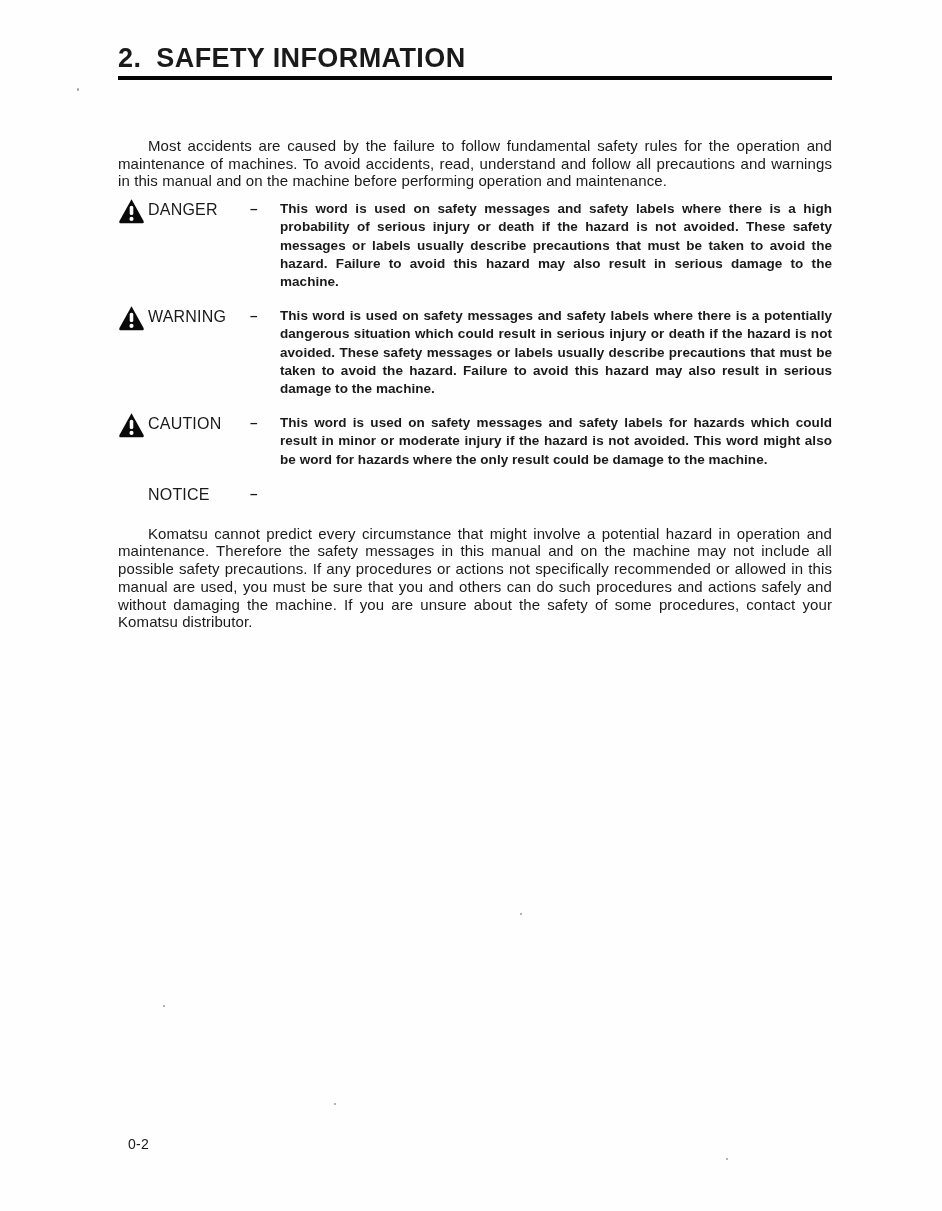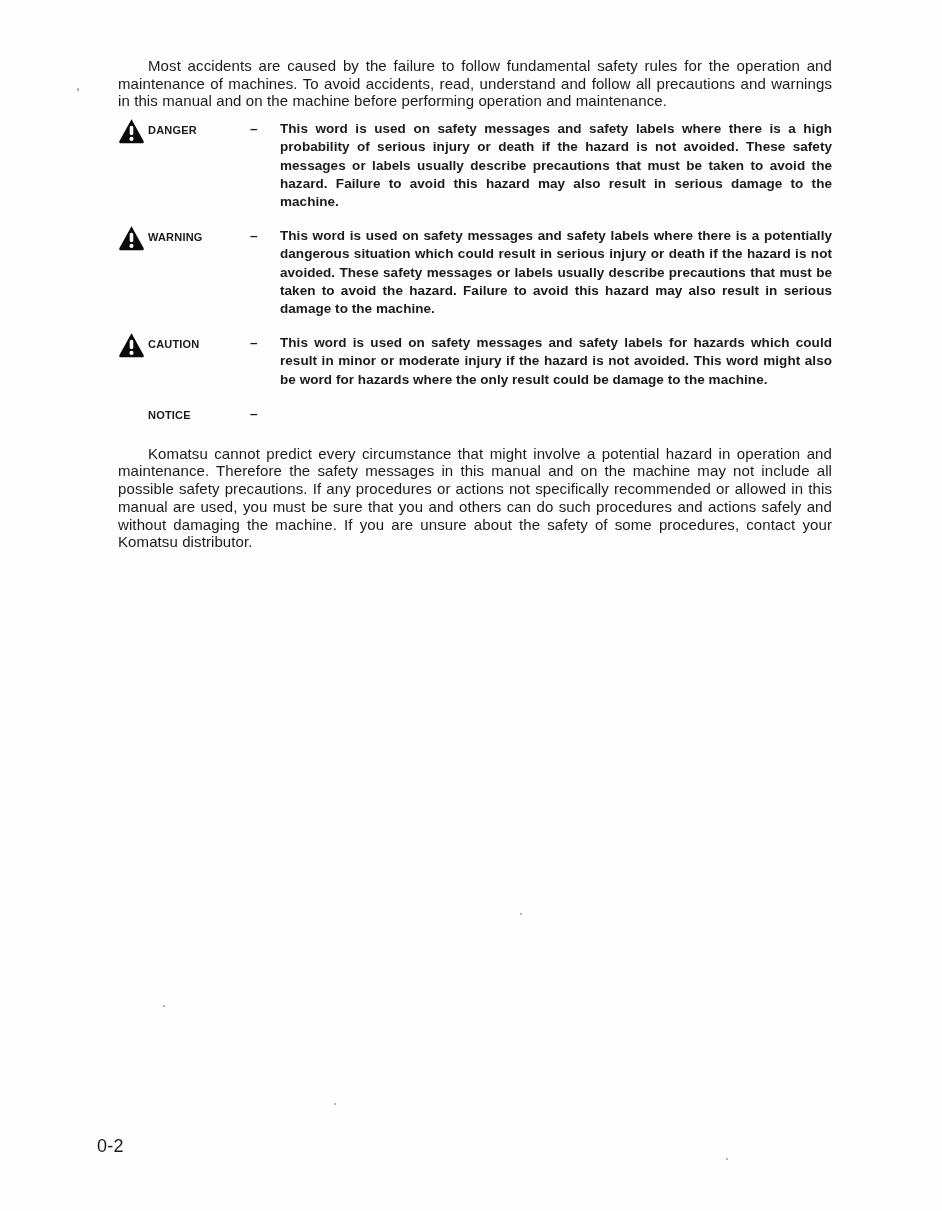--- a/index.html
+++ b/index.html
@@ -54,22 +54,22 @@
     align-items:flex-start;
   }
   .sig-icon {
     width:27px; height:26px;
     margin-right:3px;
     margin-top:-2px;
     flex-shrink:0;
   }
   .sig-icon.hidden { visibility:hidden; }
   .sig-label {
-    font-size:11px;
-    font-weight:bold;
+    font-size:16px;
+    font-weight:normal;
     line-height:20px;
     letter-spacing:0.2px;
   }
   .dash-col {
     width:30px;
     flex-shrink:0;
     font-size:13.5px;
     font-weight:bold;
     line-height:18.2px;
   }
@@ -79,36 +79,41 @@
     font-weight:bold;
     line-height:18.2px;
     text-align:justify;
     letter-spacing:0.05px;
   }
 
   .closing { margin-top:14px; }
 
   .page-number {
     position:absolute;
-    left:97px; top:1136px;
-    font-size:18px;
+    left:128px; top:1136px;
+    font-size:14px;
     letter-spacing:0.3px;
   }
 
   .speck {
     position:absolute;
     background:#9a9a9a;
     border-radius:50%;
   }
 </style>
 </head>
 <body>
 
 <div class="content">
 
+  <div class="title-block">
+    <h1 class="section-title">
+      <span class="section-number">2.</span><span>SAFETY INFORMATION</span>
+    </h1>
+  </div>
 
   <div class="intro">
     <p class="body-par">Most accidents are caused by the failure to follow fundamental safety rules for the operation and maintenance of machines. To avoid accidents, read, understand and follow all precautions and warnings in this manual and on the machine before performing operation and maintenance.</p>
   </div>
 
   <div class="signals">
 
     <div class="signal-row">
       <div class="sig-col">
         <svg class="sig-icon" viewBox="0 0 24 24" aria-hidden="true">

